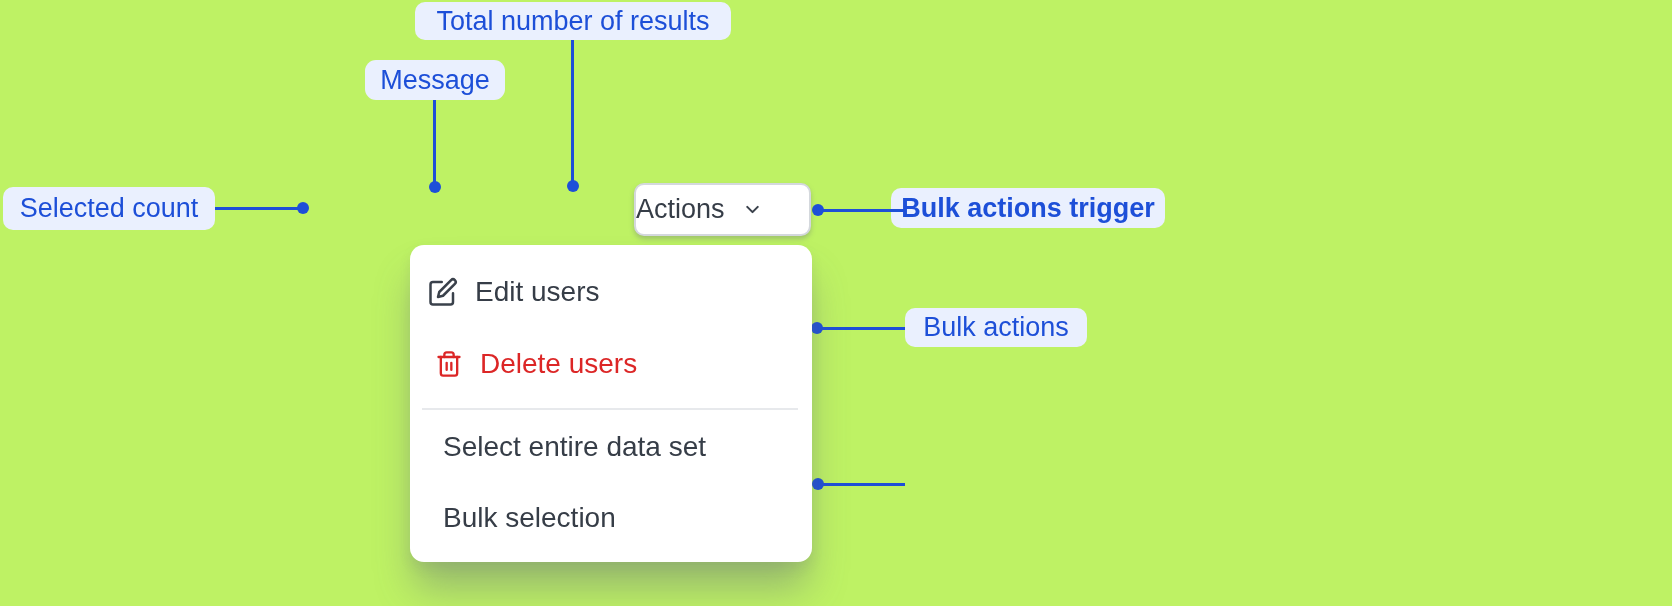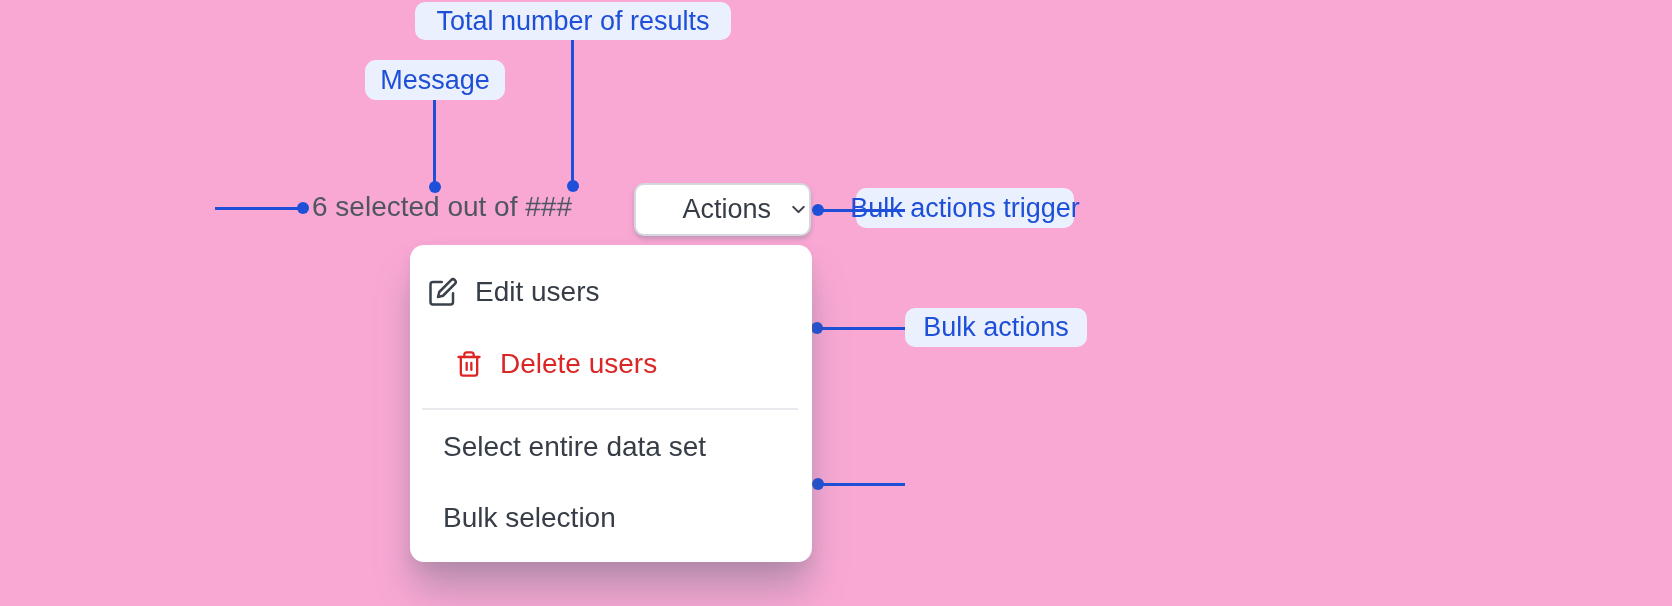--- a/index.html
+++ b/index.html
@@ -9,40 +9,40 @@
     --dark-text:#363d47;
     --danger-red:#dc2626;
     --button-border:#d4d8dd;
     --divider:#e7e9ec;
   }
   *{box-sizing:border-box;}
   html,body{margin:0;padding:0;background:#ffffff;}
   .canvas{
     position:relative;
     width:1672px;height:606px;
-    background:#f9a8d4;
+    background:#bef264;
     font-family:"Liberation Sans","DejaVu Sans",sans-serif;
     overflow:hidden;
   }
 
   
   .pill{
     position:absolute;
     display:flex;align-items:center;justify-content:center;
     background:var(--label-bg);
     color:var(--accent-blue);
     border-radius:10px;
     font-size:27px;font-weight:500;
     white-space:nowrap;
     line-height:1;
   }
   #pill-total{left:415px;top:2px;width:316px;height:38px;}
   #pill-message{left:365px;top:60px;width:140px;height:40px;border-radius:11px;}
   #pill-selected{left:3px;top:187px;width:212px;height:43px;}
-  #pill-trigger{left:856px;top:188px;width:218px;height:40px;}
+  #pill-trigger{left:891px;top:188px;width:274px;height:40px;font-weight:bold;}
   #pill-bulkactions{left:905px;top:308px;width:182px;height:39px;}
   #pill-bulkselection{left:905px;top:464px;width:200px;height:41px;}
 
   
   .h-line{position:absolute;height:3px;background:var(--accent-blue);}
   .v-line{position:absolute;width:3px;background:var(--accent-blue);}
   .dot{position:absolute;width:12px;height:12px;border-radius:50%;
        background:var(--accent-blue);transform:translate(-50%,-50%);}
 
   #line-selected{left:215px;top:207px;width:88px;}
@@ -65,73 +65,73 @@
     white-space:nowrap;line-height:1;
   }
 
   
   .actions-btn{
     position:absolute;left:634px;top:183px;width:177px;height:53px;
     background:#ffffff;
     border:2px solid var(--button-border);
     border-radius:10px;
     box-shadow:0 3px 5px rgba(100,108,122,0.35);
-    display:flex;align-items:center;justify-content:flex-end;gap:17px;
+    display:flex;align-items:center;justify-content:flex-start;gap:17px;
     font-size:27px;font-weight:500;color:var(--dark-text);
     cursor:pointer;padding:0;
     font-family:inherit;
   }
   .actions-btn svg{display:block;}
 
   
   .menu{
     position:absolute;left:410px;top:245px;width:402px;height:317px;
     background:#ffffff;border-radius:14px;
     box-shadow:0 6px 12px rgba(96,104,122,0.12),0 30px 38px -4px rgba(96,104,122,0.42);
   }
   .menu-item{
     position:absolute;left:0;right:0;height:36px;
     display:flex;align-items:center;gap:17px;
     font-size:28px;color:var(--dark-text);
     cursor:pointer;line-height:1;white-space:nowrap;
   }
   .menu-item .mi-icon{display:flex;align-items:center;}
   #mi-edit{top:29px;padding-left:18px;}
-  #mi-delete{top:101px;padding-left:45px;color:var(--danger-red);}
+  #mi-delete{top:101px;padding-left:25px;color:var(--danger-red);}
   #mi-select-all{top:184px;padding-left:33px;}
   #mi-reset{top:255px;padding-left:33px;}
   .menu-divider{
     position:absolute;left:12px;right:14px;top:163px;height:2px;
     background:var(--divider);
   }
 </style>
 </head>
 <body>
 
 <div class="canvas">
 
   <div class="pill" id="pill-total">Total number of results</div>
   <div class="pill" id="pill-message">Message</div>
+  <div class="pill" id="pill-selected">Selected count</div>
   <div class="pill" id="pill-trigger">Bulk actions trigger</div>
   <div class="pill" id="pill-bulkactions">Bulk actions</div>
 
   <div class="h-line" id="line-selected"></div>
   <div class="dot" id="dot-selected"></div>
   <div class="v-line" id="line-message"></div>
   <div class="dot" id="dot-message"></div>
   <div class="v-line" id="line-total"></div>
   <div class="dot" id="dot-total"></div>
   <div class="h-line" id="line-trigger"></div>
   <div class="dot" id="dot-trigger"></div>
   <div class="h-line" id="line-bulkactions"></div>
   <div class="dot" id="dot-bulkactions"></div>
   <div class="h-line" id="line-bulkselection"></div>
   <div class="dot" id="dot-bulkselection"></div>
 
-  <div class="selection-message">6 selected out of ###</div>
 
   <button class="actions-btn">
     <span>Actions</span>
     <span class="mi-icon">
       <svg width="21" height="21" viewBox="0 0 24 24" fill="none" stroke="#3a414b" stroke-width="2.4" stroke-linecap="round" stroke-linejoin="round">
         <polyline points="6 9 12 15 18 9"></polyline>
       </svg>
     </span>
   </button>
 

